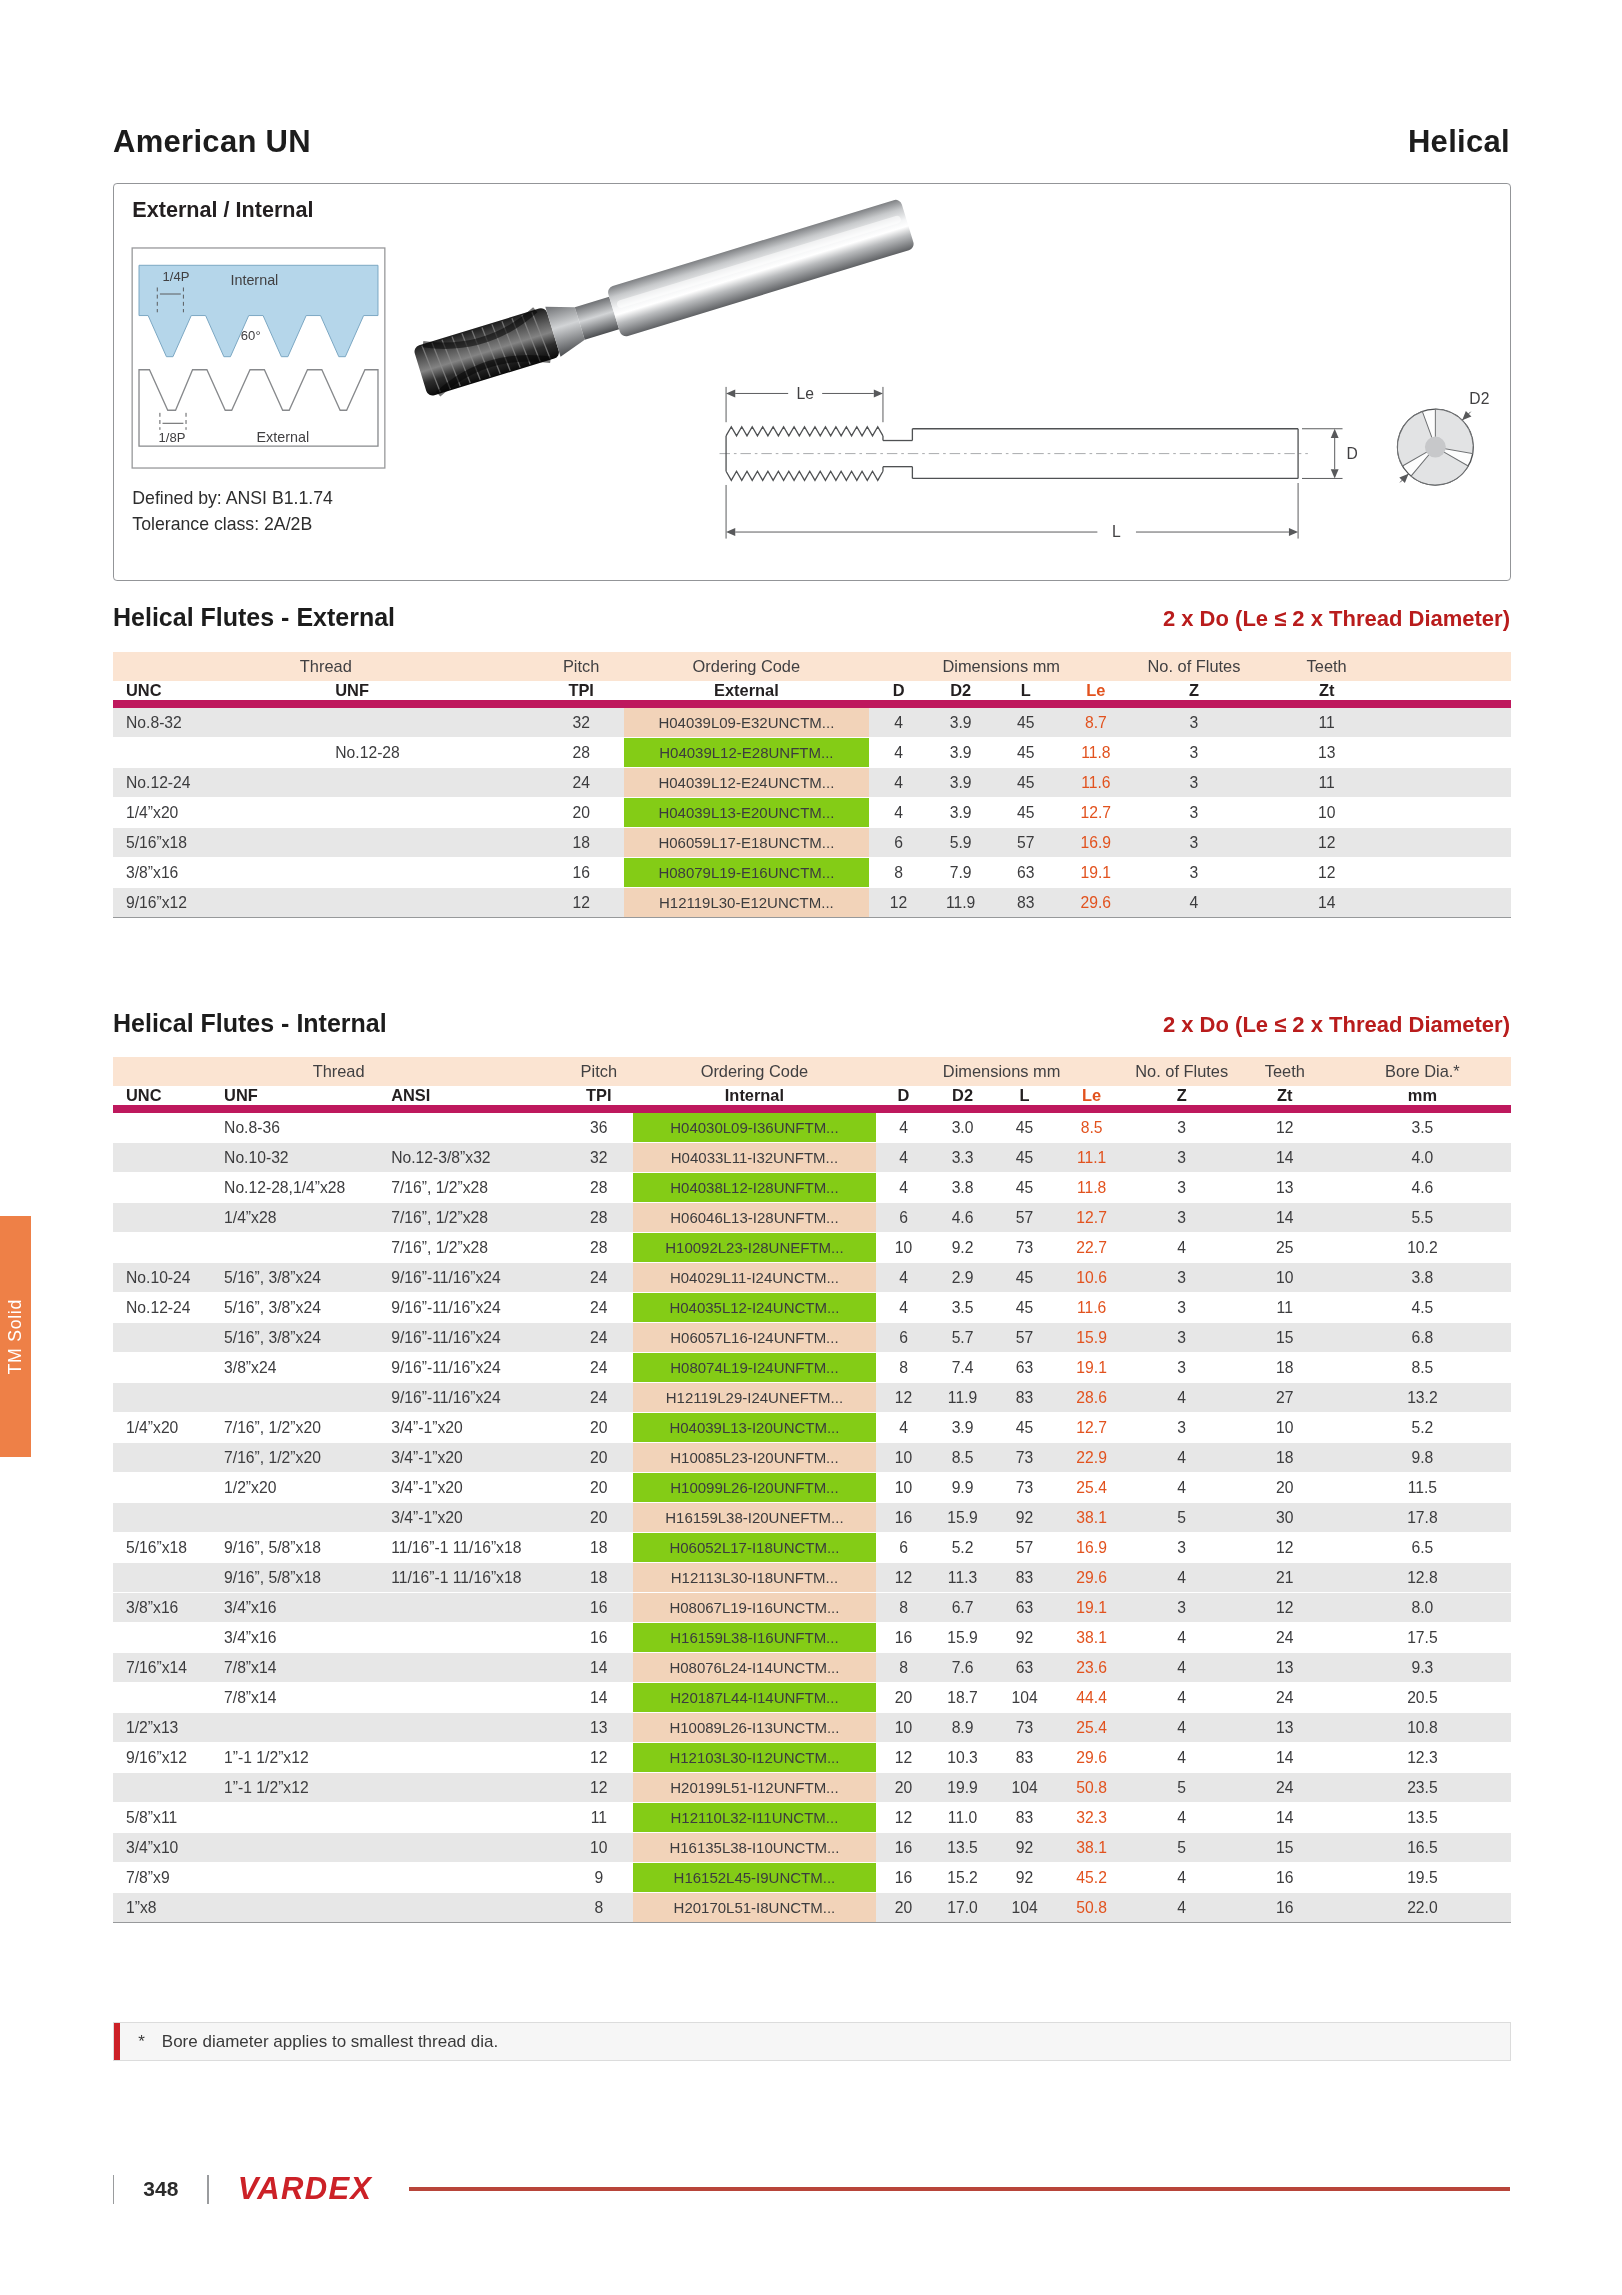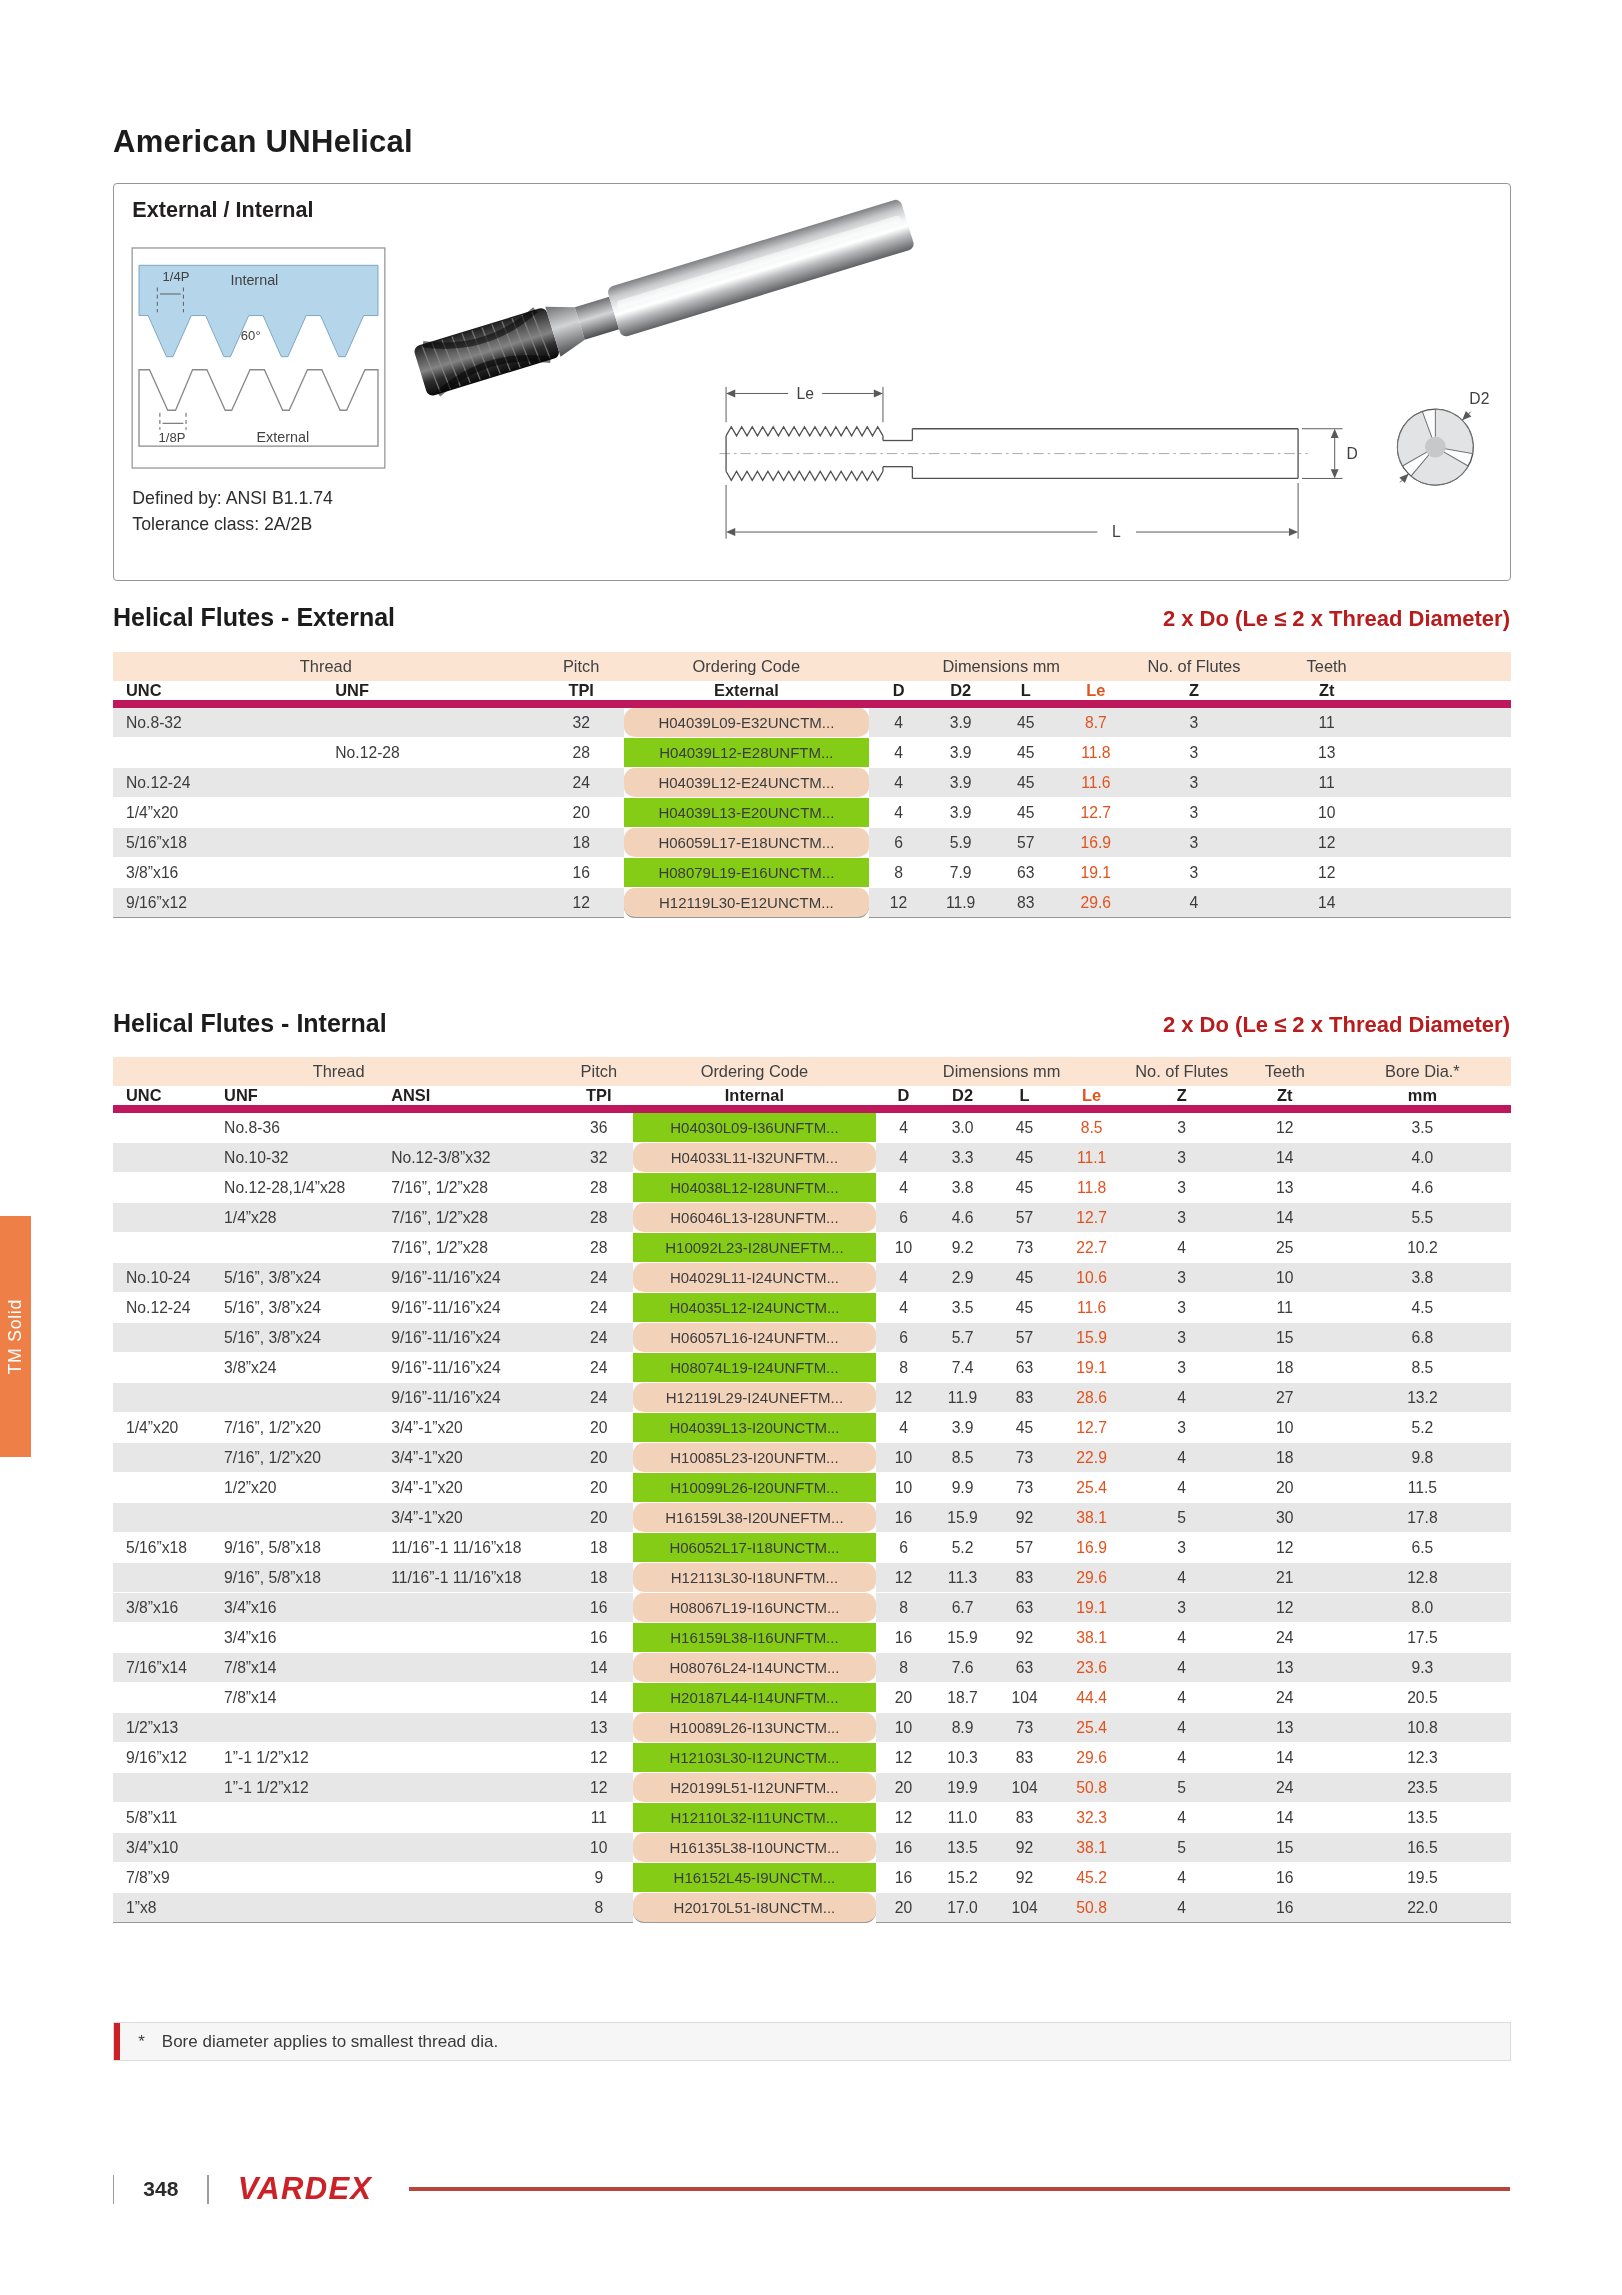--- a/index.html
+++ b/index.html
@@ -3,21 +3,21 @@
 <meta charset="utf-8">
 <style>
   html,body{margin:0;padding:0;}
   body{
     width:1623px;height:2295px;position:relative;background:#ffffff;
     font-family:"Liberation Sans","DejaVu Sans",sans-serif;color:#231f20;overflow:hidden;
   }
   .page{position:absolute;inset:0;}
 
   
-  .titles{position:absolute;left:113px;right:113px;top:124px;display:flex;align-items:baseline;}
+  .titles{position:absolute;left:113px;right:113px;top:124px;display:flex;justify-content:space-between;align-items:baseline;}
   .title{font-size:31px;font-weight:700;letter-spacing:0.3px;color:#1c1c1c;}
 
   
   .info-box{position:absolute;left:113px;top:183px;width:1398px;height:398px;border:1.3px solid #939598;border-radius:3.9px;box-sizing:border-box;background:#fff;}
   .info-box-title{position:absolute;left:18.3px;top:13px;font-size:21.6px;font-weight:700;}
   .profile-fig{position:absolute;left:17px;top:63px;}
   .tool-photo{position:absolute;left:249px;top:3.9px;}
   .tech-drawing{position:absolute;left:602px;top:165px;}
   .defined{position:absolute;left:18.3px;top:302px;font-size:17.7px;line-height:1.45;color:#2d2d2d;}
 
@@ -36,21 +36,21 @@
   #internal-table{top:1057px;}
   th{font-size:16.4px;text-align:center;padding:0 3.9px;box-sizing:border-box;}
   .group-row th{background:#fbe4d2;font-weight:400;height:29px;color:#414042;}
   .col-row th{font-weight:700;height:26px;background:#fff;color:#231f20;border-bottom:8px solid #be185d;}
   .col-row th.red{color:#e2521e;}
   th.t-left{text-align:left;padding-left:13px;}
   td{font-size:15.7px;height:30px;padding:0 3.9px;box-sizing:border-box;text-align:center;border-bottom:1.3px solid #ffffff;white-space:nowrap;overflow:hidden;}
   tr.row-gray{background:#e7e7e7;}
   td.t-left{text-align:left;padding-left:13px;padding-right:2.6px;}
   td.code{background:#84cc16;font-size:15px;}
-  tr.row-gray td.code{background:#f2d3b9;border-radius:11px;}
+  tr.row-gray td.code{background:#f2d3b9;}
   td.le{color:#e2521e;}
   tbody tr:last-child td{border-bottom:1.3px solid #97999b;}
 
   
   .footnote{position:absolute;left:113px;width:1398px;top:2022px;height:39px;background:#f6f6f6;border:0.7px solid #dcdcdc;box-sizing:border-box;display:flex;align-items:center;}
   .footnote-bar{width:5.9px;height:100%;background:#cc2127;flex:0 0 auto;}
   .footnote-text{font-size:17px;color:#3a3a3a;display:flex;align-items:baseline;}
   .fn-mark{margin-left:18.3px;margin-right:17px;}
 
   

